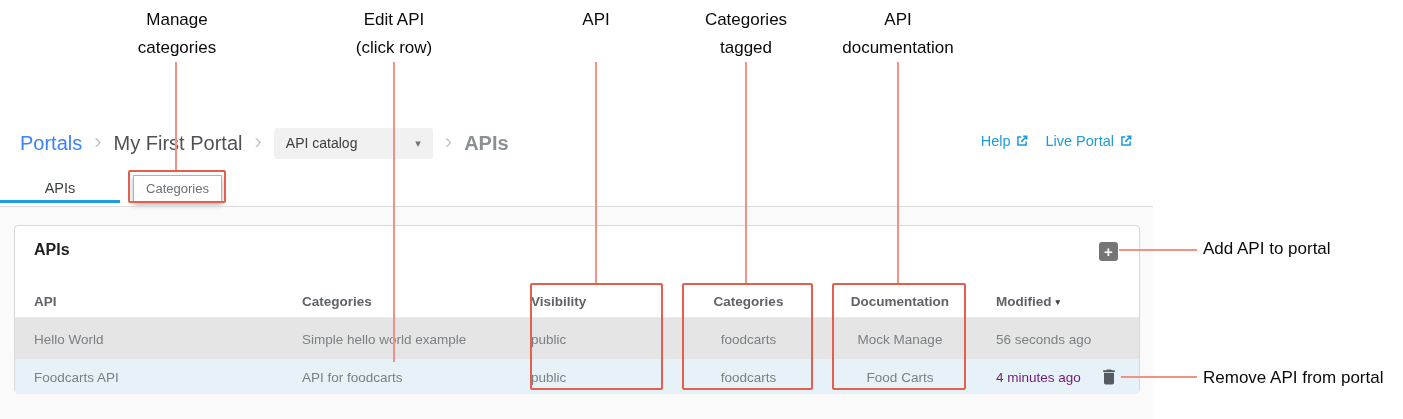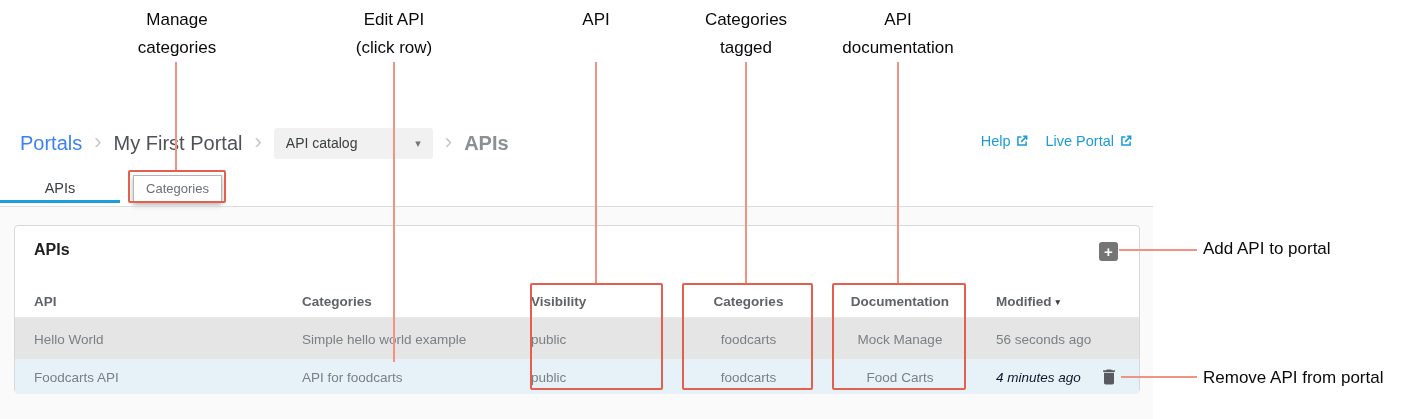--- a/index.html
+++ b/index.html
@@ -59,21 +59,21 @@
   .thead { top:58px; height:34px; border-bottom:1px solid #e9e9e9; }
   .thead .cell { font-weight:600; color:#5f6368; }
   .trow1 { top:92px; height:41px; background:#e5e5e5; }
   .trow2 { top:133px; height:35px; background:#e7f2f8; border-radius:0 0 3px 3px; }
   .cell-api  { left:19px; }
   .cell-desc { left:287px; }
   .cell-vis  { left:516px; width:134px; text-align:left; }
   .cell-cat  { left:668px; width:131px; text-align:center; }
   .cell-doc  { left:818px; width:134px; text-align:center; }
   .cell-mod  { left:981px; }
-  .cell-mod.faded { color:#0f172a;font-style:italic; }
+  .cell-mod.faded { color:#701a75; }
   .sort-icon { font-size:9px; color:#3c4043; margin-left:4px; vertical-align:1px; }
   .trash-btn { position:absolute; right:20px; top:50%; transform:translateY(-50%); cursor:pointer; width:20px; height:21px; }
 </style>
 </head>
 <body>
 
 <div class="stage">
 
   <div class="content-bg"></div>
 

